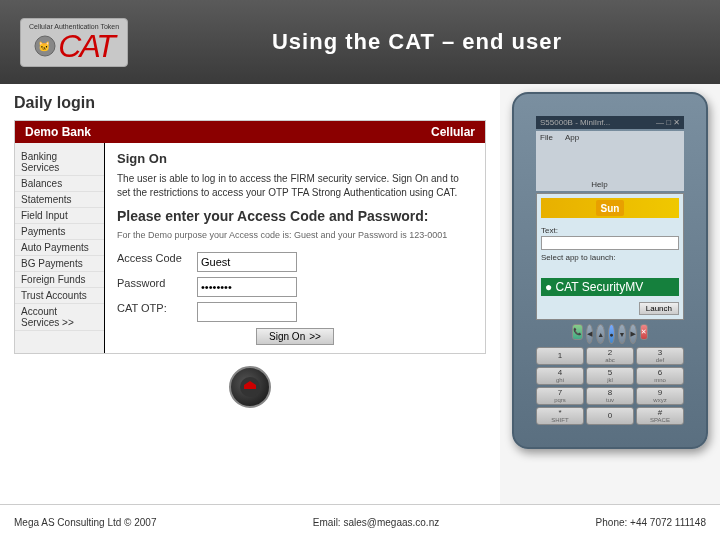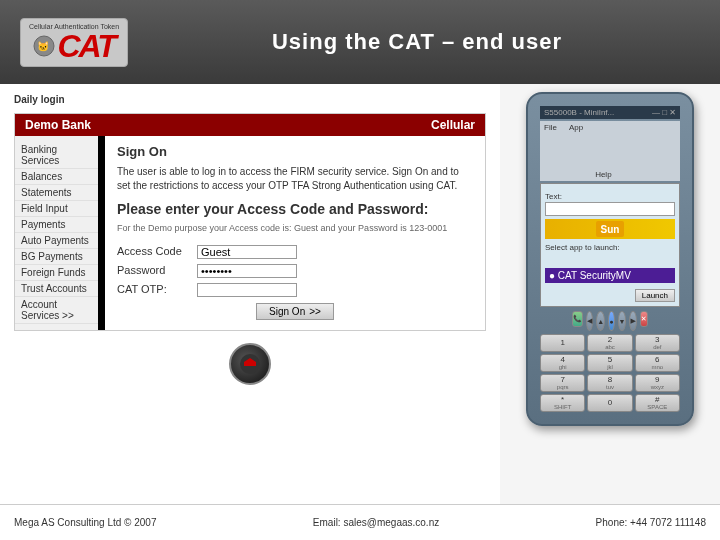--- a/index.html
+++ b/index.html
@@ -35,21 +35,21 @@
       flex-direction: column;
       align-items: center;
     }
     #logo-top-text {
       font-size: 7px;
       color: #333;
       white-space: nowrap;
     }
     #logo-cat-text {
       font-size: 32px;
-      font-weight: 700;
+      font-weight: 400;
       color: #c00;
       font-style: italic;
       line-height: 1;
       letter-spacing: -2px;
     }
     #header-title {
       flex: 1;
       text-align: center;
       color: #fff;
       font-size: 22px;
@@ -64,21 +64,21 @@
     }
 
     
     #left-panel {
       flex: 1;
       padding: 10px 14px;
       background: #fff;
     }
 
     #daily-login-title {
-      font-size: 10px;
+      font-size: 16px;
       font-weight: bold;
       margin-bottom: 8px;
       color: #333;
     }
 
     
     #bank-form-container {
       border: 1px solid #ccc;
       background: #fff;
     }
@@ -94,21 +94,21 @@
       font-weight: bold;
     }
 
     #bank-body {
       display: flex;
     }
 
     #bank-nav {
       width: 90px;
       background: #f0f0f0;
-      border-right: 7px solid #000000;
+      border-right: 1px solid #000000;
       padding: 6px 0;
     }
 
     .nav-item {
       padding: 2px 6px;
       font-size: 10px;
       color: #333;
       cursor: pointer;
       border-bottom: 1px solid #e0e0e0;
     }
@@ -153,21 +153,21 @@
     }
 
     .form-label {
       width: 80px;
       font-size: 11px;
       color: #333;
     }
 
     .form-input {
       width: 100px;
-      height: 14px;
+      height: 20px;
       border: 1px solid #999;
       font-size: 11px;
       padding: 4px 3px;
       background: #fff;
     }
 
     #bank-logo-circle {
       width: 42px;
       height: 42px;
       border-radius: 50%;
@@ -200,25 +200,25 @@
     #right-panel {
       width: 220px;
       padding: 8px;
       display: flex;
       align-items: flex-start;
       justify-content: center;
       background: #f5f5f5;
     }
 
     #phone-mockup {
-      width: 168px;
+      width: 196px;
       background: linear-gradient(to bottom, #7a8fa0, #5a6f80);
       border-radius: 16px;
       border: 2px solid #4a5f70;
-      padding: 12px;
+      padding: 22px;
       box-shadow: 2px 4px 10px rgba(0,0,0,0.4);
     }
 
     #phone-title-bar {
       background: #2a3a4a;
       color: #aaa;
       font-size: 8px;
       padding: 2px 4px;
       display: flex;
       justify-content: space-between;
@@ -261,23 +261,23 @@
     #phone-input-row {
       background: #fff;
       border: 1px solid #999;
       height: 14px;
       font-size: 8px;
       padding: 1px 3px;
       margin-bottom: 2px;
     }
 
     #phone-list-item {
-      background: #4c1d95;
+      background: #15803d;
       color: #fff;
-      font-size: 10px;
+      font-size: 12px;
       padding: 2px 4px;
     }
 
     #phone-launch-btn {
       background: linear-gradient(to bottom, #eee, #ccc);
       border: 1px solid #999;
       font-size: 8px;
       padding: 1px 6px;
       float: right;
       cursor: pointer;
@@ -421,29 +421,29 @@
         <span>S55000B - MiniInf...</span>
         <span>— □ ✕</span>
       </div>
       <div id="phone-menu-bar">
 
       <span style="cursor: pointer;">File</span>
           <span style="cursor: pointer;">App</span>
           <span style="cursor: pointer; margin-top: 47px;">Help</span>
         </div>
       <div id="phone-screen">
-        <div style="margin-bottom:3px;">
-          <span style="font-size:8px;color:#333;">Text:</span>
-          <div id="phone-input-row"></div>
-        </div>
         <div id="phone-screen-header">
           <svg width="28" height="16" viewBox="0 0 28 16">
             <rect width="28" height="16" fill="#e8a000" rx="2"></rect>
             <text x="14" y="12" text-anchor="middle" font-size="10" fill="#fff" font-weight="bold">Sun</text>
           </svg>
+        </div>
+        <div style="margin-bottom:3px;">
+          <span style="font-size:8px;color:#333;">Text:</span>
+          <div id="phone-input-row"></div>
         </div>
         <div style="font-size:8px;color:#333;margin-bottom:16px;">Select app to launch:</div>
         <div id="phone-list-item">● CAT SecurityMV</div>
         <div style="clear:both;height:6px;"></div>
         <button id="phone-launch-btn">Launch</button>
         <div style="clear:both;"></div>
       </div>
 
       <div style="display:flex;justify-content:center;gap:3px;margin-bottom:3px;">
         <div class="phone-btn" style="background:linear-gradient(to bottom,#8c8,#4a8);color:#fff;">📞</div>

